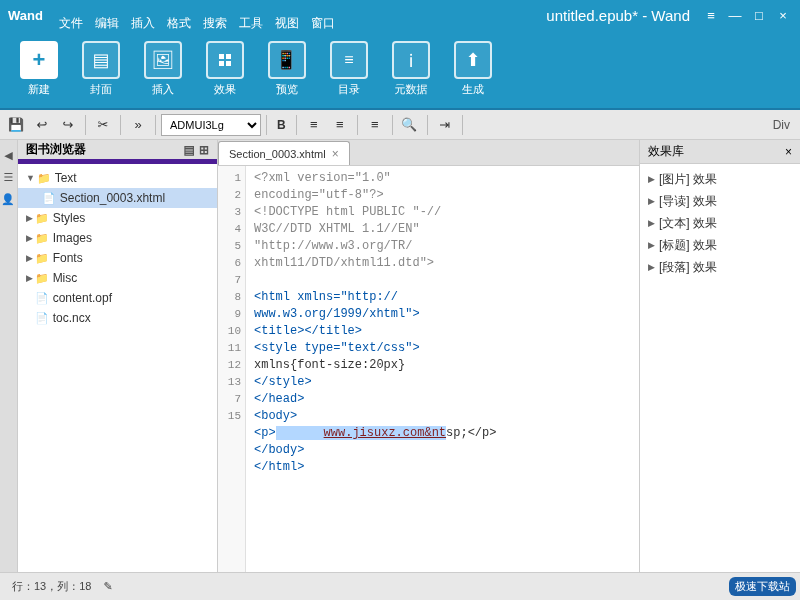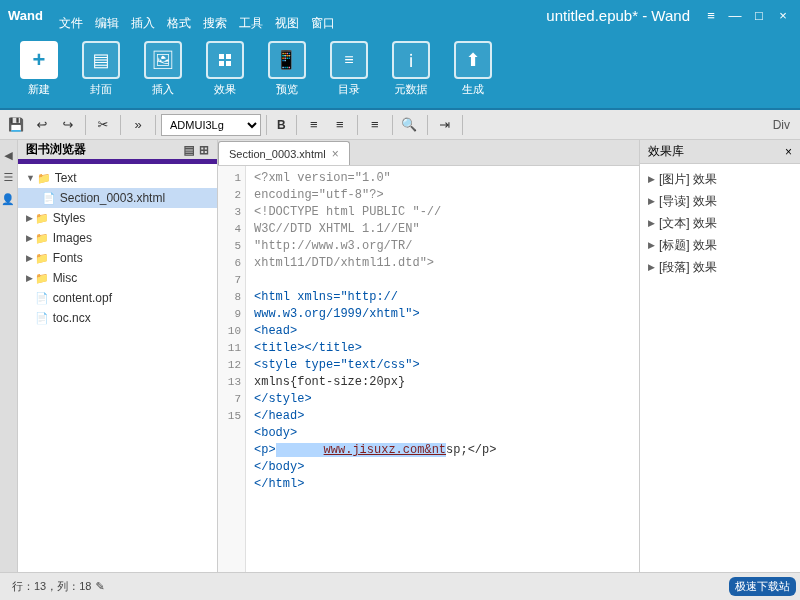--- a/index.html
+++ b/index.html
@@ -293,21 +293,21 @@
     
     .status-bar {
       height: 28px;
       background: #e8e8e8;
       border-top: 1px solid #ccc;
       display: flex;
       align-items: center;
       padding: 0 12px;
       font-size: 11px;
       color: #444;
-      gap: 4px;
+      gap: 12px;
     }
     .status-right {
       margin-left: auto;
       display: flex;
       align-items: center;
       gap: 8px;
     }
     .watermark {
       position: fixed;
       bottom: 4px;
@@ -528,21 +528,20 @@
         <div class="code-lines">
           <div class="code-line"><span class="proc">&lt;?xml version="1.0"</span></div>
           <div class="code-line"><span class="proc">encoding="utf-8"?&gt;</span></div>
           <div class="code-line"><span class="proc">&lt;!DOCTYPE html PUBLIC "-//</span></div>
           <div class="code-line"><span class="proc">W3C//DTD XHTML 1.1//EN"</span></div>
           <div class="code-line"><span class="proc">"http://www.w3.org/TR/</span></div>
           <div class="code-line"><span class="proc">xhtml11/DTD/xhtml11.dtd"&gt;</span></div>
           <div class="code-line">&nbsp;</div>
           <div class="code-line"><span class="tag">&lt;html xmlns="http://</span></div>
           <div class="code-line"><span class="tag">www.w3.org/1999/xhtml"&gt;</span></div>
-          <div class="code-line"><span class="tag">&lt;head&gt;</span></div>
           <div class="code-line"><span class="tag">&lt;title&gt;&lt;/title&gt;</span></div>
           <div class="code-line"><span class="tag">&lt;style type="text/css"&gt;</span></div>
           <div class="code-line">xmlns{font-size:20px}</div>
           <div class="code-line"><span class="tag">&lt;/style&gt;</span></div>
           <div class="code-line"><span class="tag">&lt;/head&gt;</span></div>
           <div class="code-line"><span class="tag">&lt;body&gt;</span></div>
           <div class="code-line"><span class="tag">&lt;p&gt;</span><span class="highlight link">www.jisuxz.com&amp;nt</span><span>sp;&lt;/p&gt;</span></div>
           <div class="code-line"><span class="tag">&lt;/body&gt;</span></div>
           <div class="code-line"><span class="tag">&lt;/html&gt;</span></div>
         </div>

